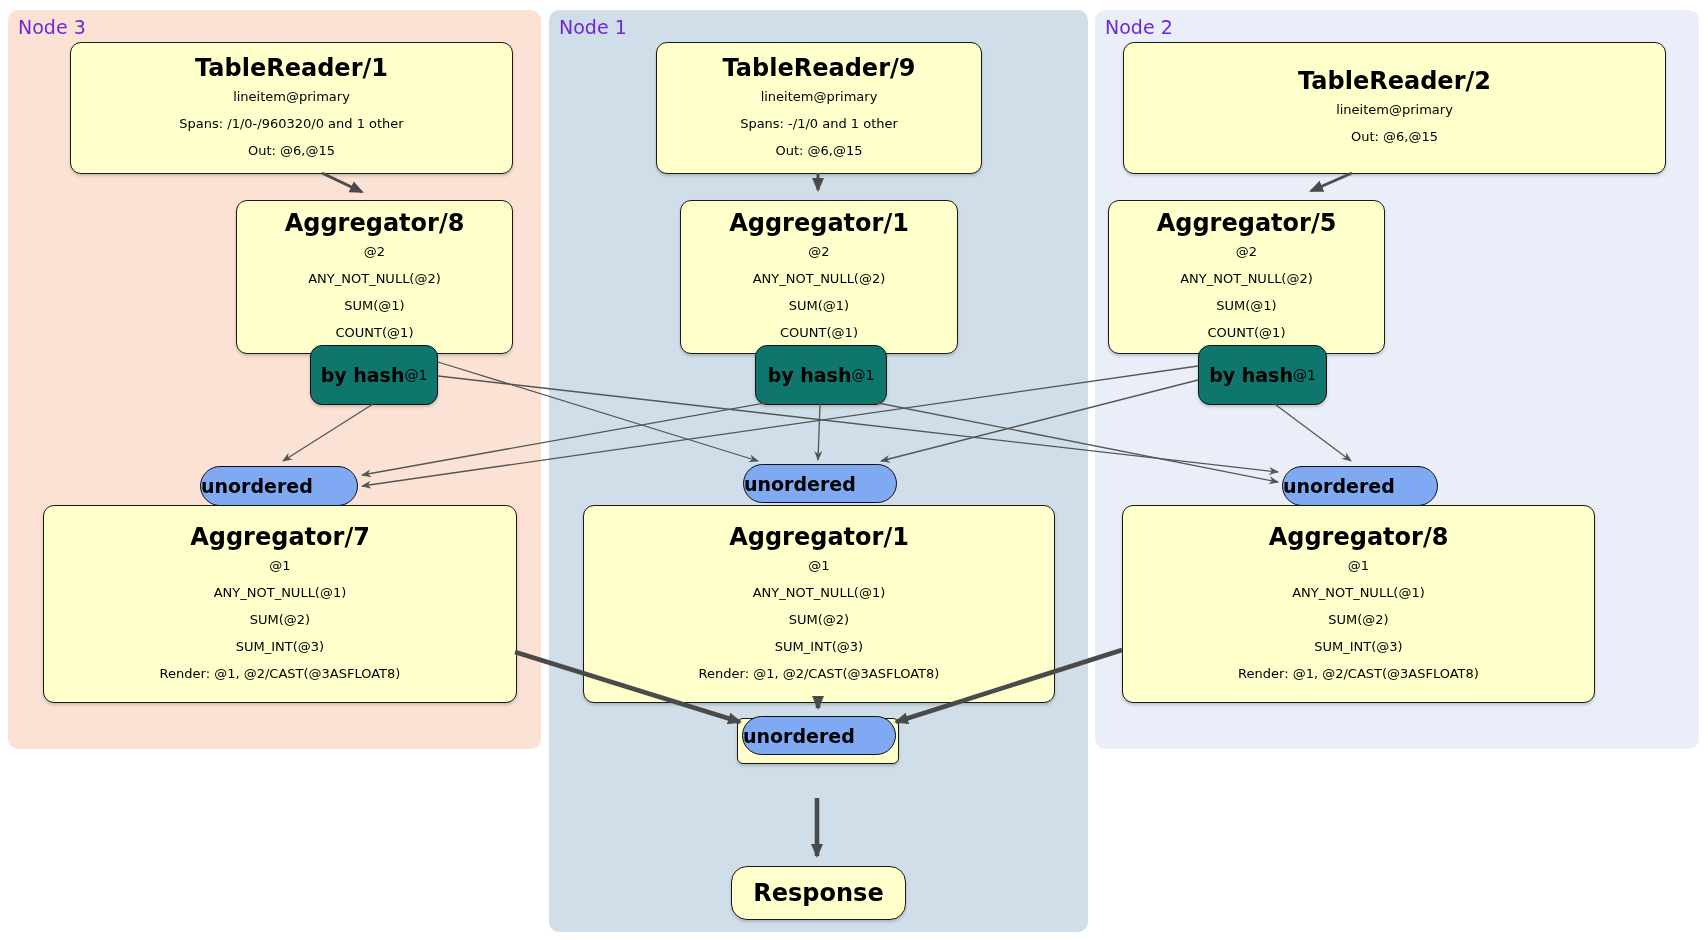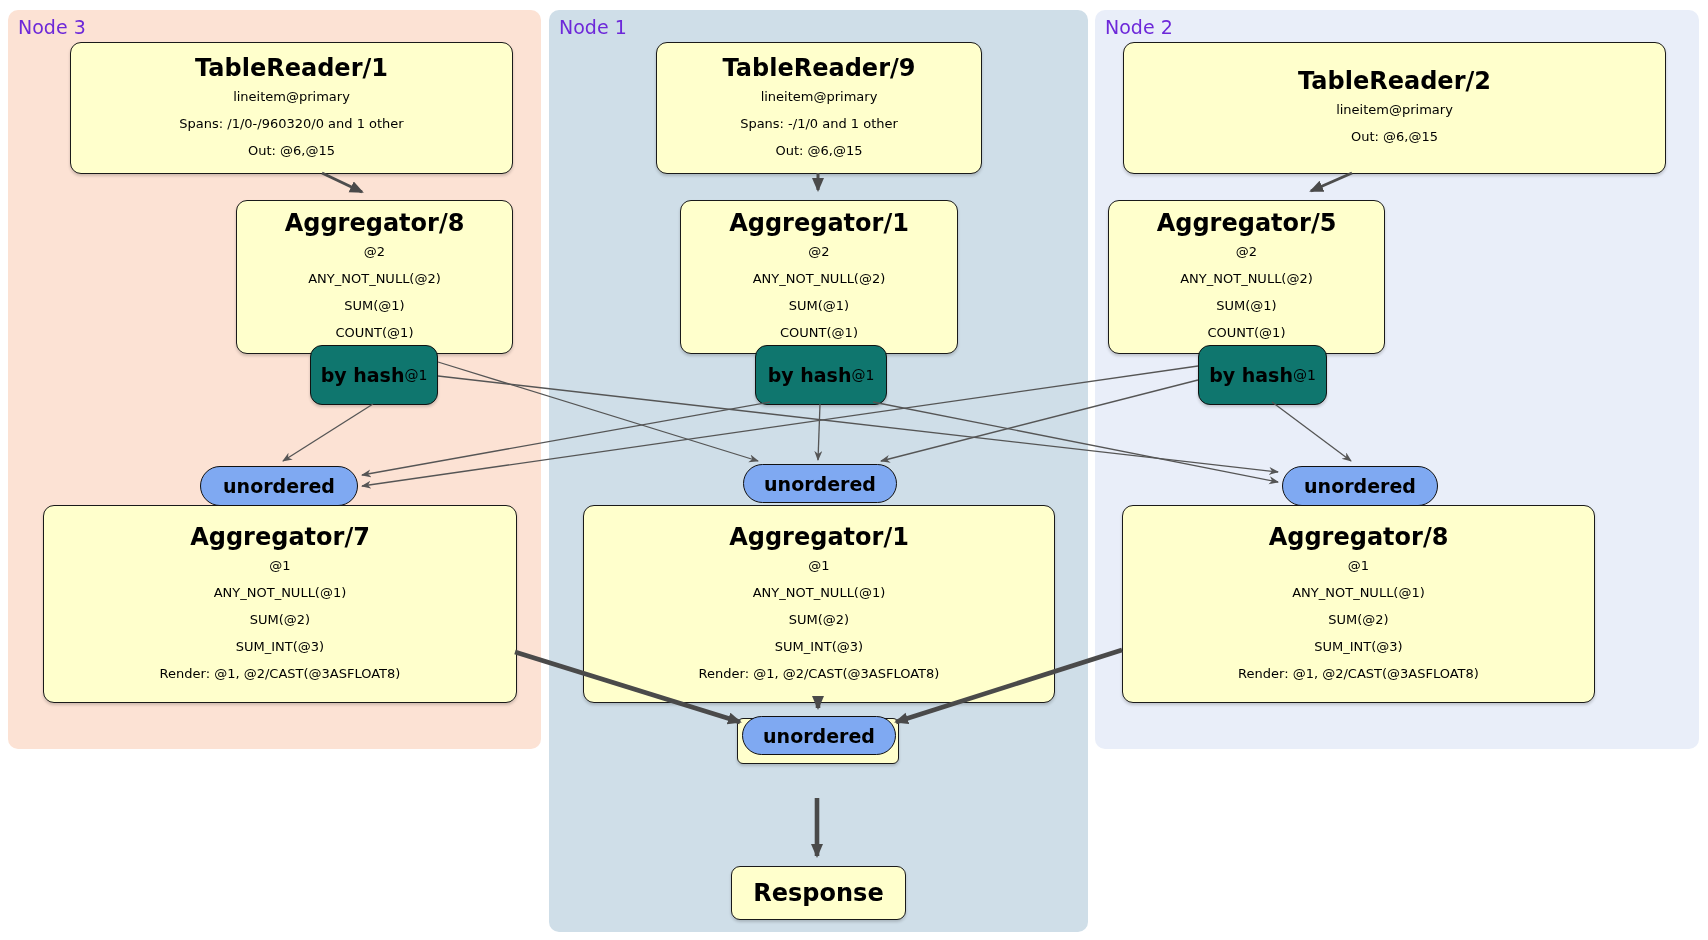--- a/index.html
+++ b/index.html
@@ -58,21 +58,20 @@
     color:#000;
   }
   .router-label{font-size:19px;font-weight:bold;line-height:22px;}
   .router-detail{font-size:14px;line-height:16px;}
   .sync{
     position:absolute;
     background:#7fa9f2;
     border:1.8px solid #111;
     border-radius:20px;
     display:flex;
-    justify-content:center;
     align-items:center;
     font-size:19px;
     font-weight:bold;
     color:#000;
   }
   svg.edges{
     position:absolute;
     left:0;top:0;
     pointer-events:none;
   }
@@ -156,21 +155,21 @@
     <div class="box-line">@1</div>
     <div class="box-line">ANY_NOT_NULL(@1)</div>
     <div class="box-line">SUM(@2)</div>
     <div class="box-line">SUM_INT(@3)</div>
     <div class="box-line">Render: @1, @2/CAST(@3ASFLOAT8)</div>
   </div>
 
   <div class="box" style="left:737px;top:718px;width:160px;height:44px;border-radius:6px">
     <div class="box-title">No-op/9</div>
   </div>
-  <div class="box" style="left:731px;top:866px;width:173px;height:52px;border-radius:9px">
+  <div class="box" style="left:731px;top:866px;width:173px;height:52px;border-radius:16px">
     <div class="box-title">Response</div>
   </div>
 
   <div class="router" style="left:310px;top:345px;width:126px;height:58px">
     <div class="router-label">by hash</div>
     <div class="router-detail">@1</div>
   </div>
   <div class="router" style="left:755px;top:345px;width:130px;height:58px">
     <div class="router-label">by hash</div>
     <div class="router-detail">@1</div>

